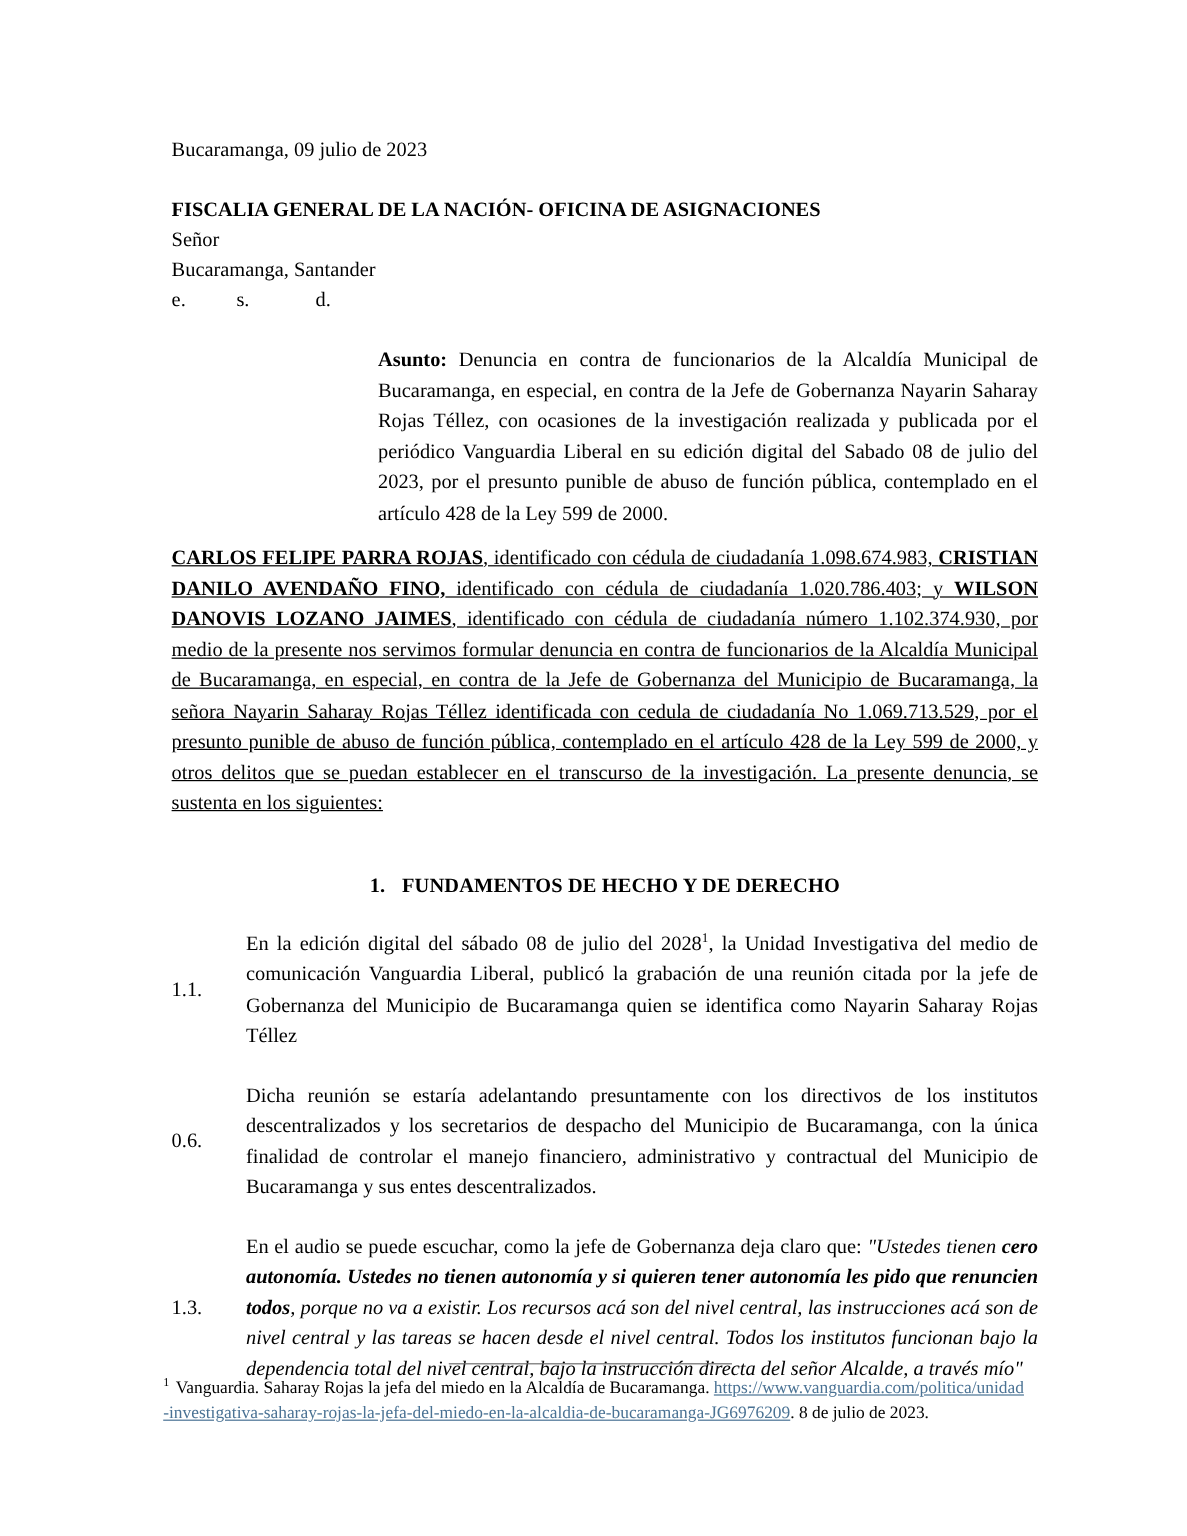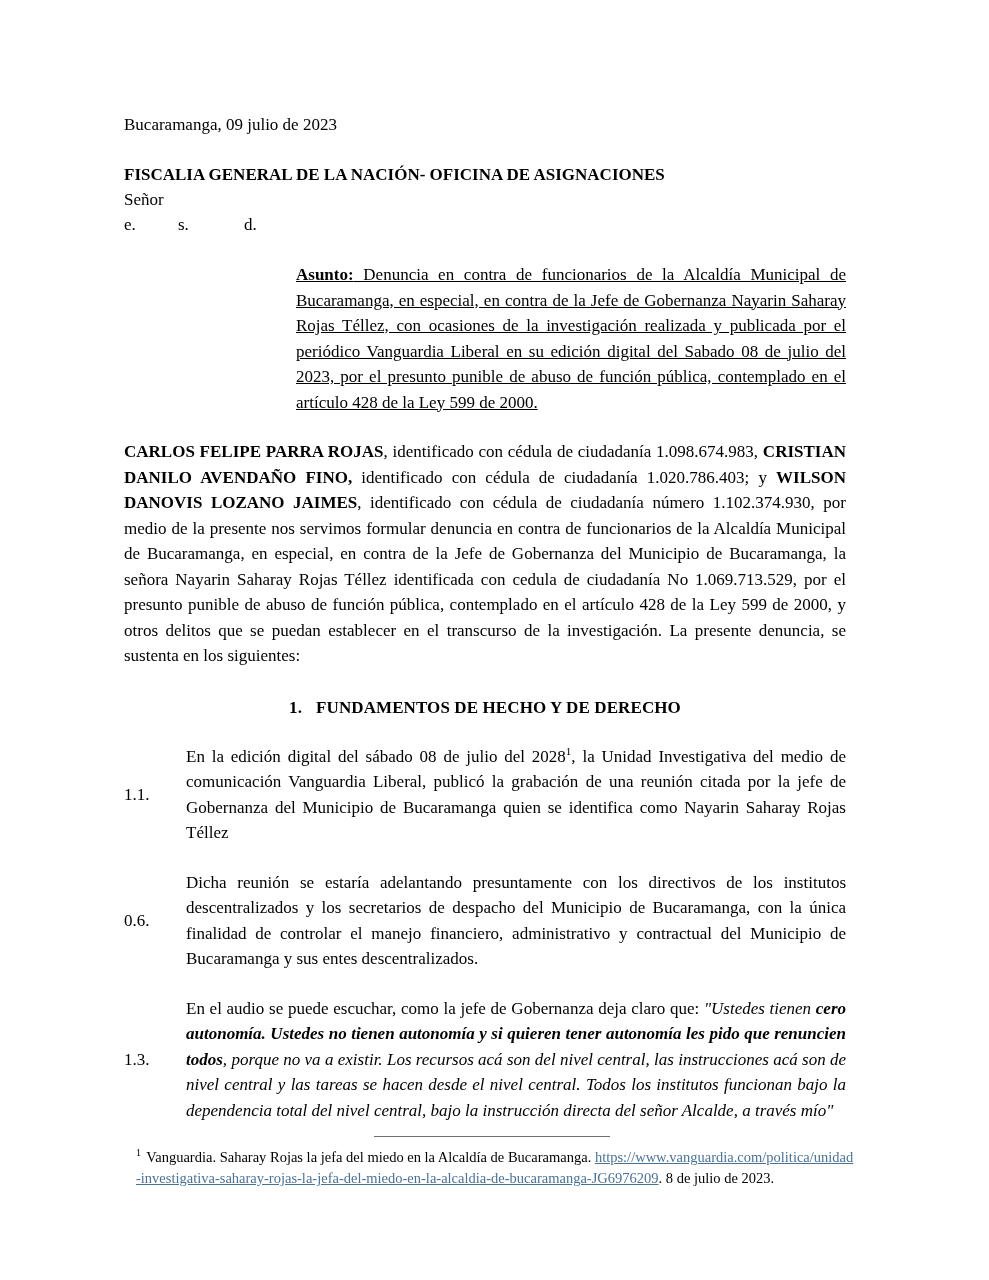--- a/index.html
+++ b/index.html
@@ -17,21 +17,21 @@
     position: relative;
     width: 989px;
     height: 1280px;
     margin: 0 auto;
     background: #ffffff;
     box-sizing: border-box;
     overflow: hidden;
   }
   .content {
     position: absolute;
-    left: 124px;
+    left: 143px;
     top: 112px;
     width: 722px;
   }
 
   
   .line {
     font-size: 17px;
     line-height: 25px;
     white-space: pre-wrap;
   }
@@ -58,35 +58,35 @@
   
   .asunto {
     margin-top: 25px;
     margin-left: 172px;
     width: 550px;
     font-size: 17px;
     line-height: 25.5px;
     text-align: justify;
     text-justify: inter-word;
     hyphens: none;
+  }
+
+  
+  .body-par {
+    margin-top: 12px;
+    font-size: 17px;
+    line-height: 25.5px;
+    text-align: justify;
+    text-justify: inter-word;
     text-decoration: underline;
   }
 
   
-  .body-par {
-    margin-top: 24px;
-    font-size: 17px;
-    line-height: 25.5px;
-    text-align: justify;
-    text-justify: inter-word;
-  }
-
-  
   .section-heading {
-    margin-top: 26px;
+    margin-top: 43px;
     font-size: 17px;
     line-height: 25px;
     font-weight: bold;
     text-align: center;
     letter-spacing: 0.1px;
   }
   .section-heading .num { margin-right: 14px; }
 
   
   .item {
@@ -150,20 +150,21 @@
 
 <div class="page">
 
   <div class="content">
 
     <div class="date-line">Bucaramanga, 09 julio de 2023</div>
 
     <div class="addressee-block">
       <div class="line bold">FISCALIA GENERAL DE LA NACIÓN- OFICINA DE ASIGNACIONES</div>
       <div class="line">Señor</div>
+      <div class="line">Bucaramanga, Santander</div>
       <div class="esd">
         <span class="e">e.</span>
         <span class="s">s.</span>
         <span class="d">d.</span>
       </div>
     </div>
 
     <div class="asunto"><span class="bold">Asunto:</span><span> Denuncia en contra de funcionarios de la Alcaldía Municipal de Bucaramanga, en especial, en contra de la Jefe de Gobernanza Nayarin Saharay Rojas Téllez, con ocasiones de la investigación realizada y publicada por el periódico Vanguardia Liberal en su edición digital del Sabado 08 de julio del 2023, por el presunto punible de abuso de función pública, contemplado en el artículo 428 de la Ley 599 de 2000.</span></div>
 
     <div class="body-par"><span class="bold">CARLOS FELIPE PARRA ROJAS</span><span>, identificado con cédula de ciudadanía 1.098.674.983, </span><span class="bold">CRISTIAN DANILO AVENDAÑO FINO,</span><span> identificado con cédula de ciudadanía 1.020.786.403; y </span><span class="bold">WILSON DANOVIS LOZANO JAIMES</span><span>, identificado con cédula de ciudadanía número 1.102.374.930, por medio de la presente nos servimos formular denuncia en contra de funcionarios de la Alcaldía Municipal de Bucaramanga, en especial, en contra de la Jefe de Gobernanza del Municipio de Bucaramanga, la señora Nayarin Saharay Rojas Téllez identificada con cedula de ciudadanía No 1.069.713.529, por el presunto punible de abuso de función pública, contemplado en el artículo 428 de la Ley 599 de 2000, y otros delitos que se puedan establecer en el transcurso de la investigación. La presente denuncia, se sustenta en los siguientes:</span></div>

